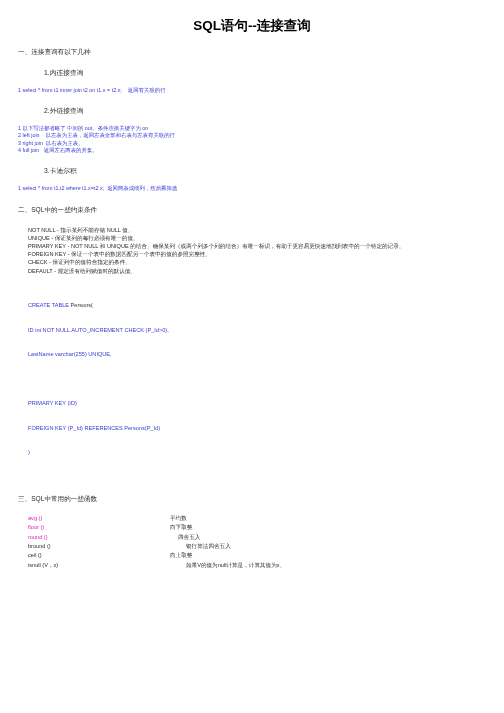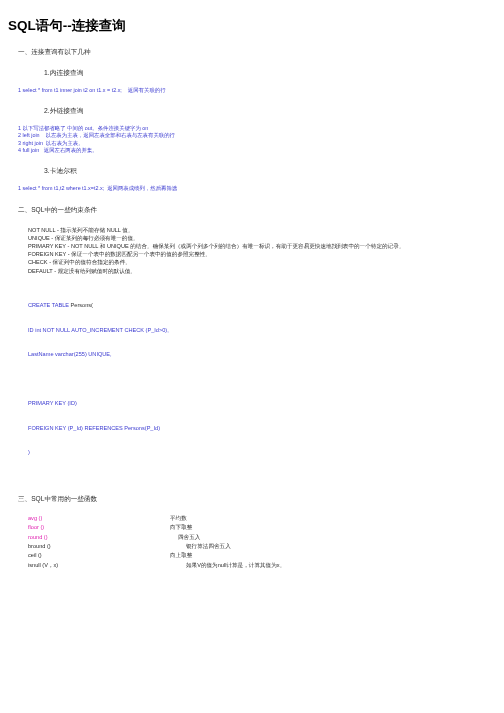--- a/index.html
+++ b/index.html
@@ -16,20 +16,21 @@
   }
   .page {
     width: 504px;
     height: 713px;
     position: relative;
     background: #ffffff;
     box-sizing: border-box;
     padding: 0 8px;
   }
   .doc-title {
+    text-align: center;
     font-size: 13.5px;
     font-weight: bold;
     color: #000000;
     margin: 17px 0 0 0;
     letter-spacing: 0px;
   }
   .h-section {
     font-size: 6.6px;
     color: #2b2b2b;
     margin: 13px 0 0 10px;

